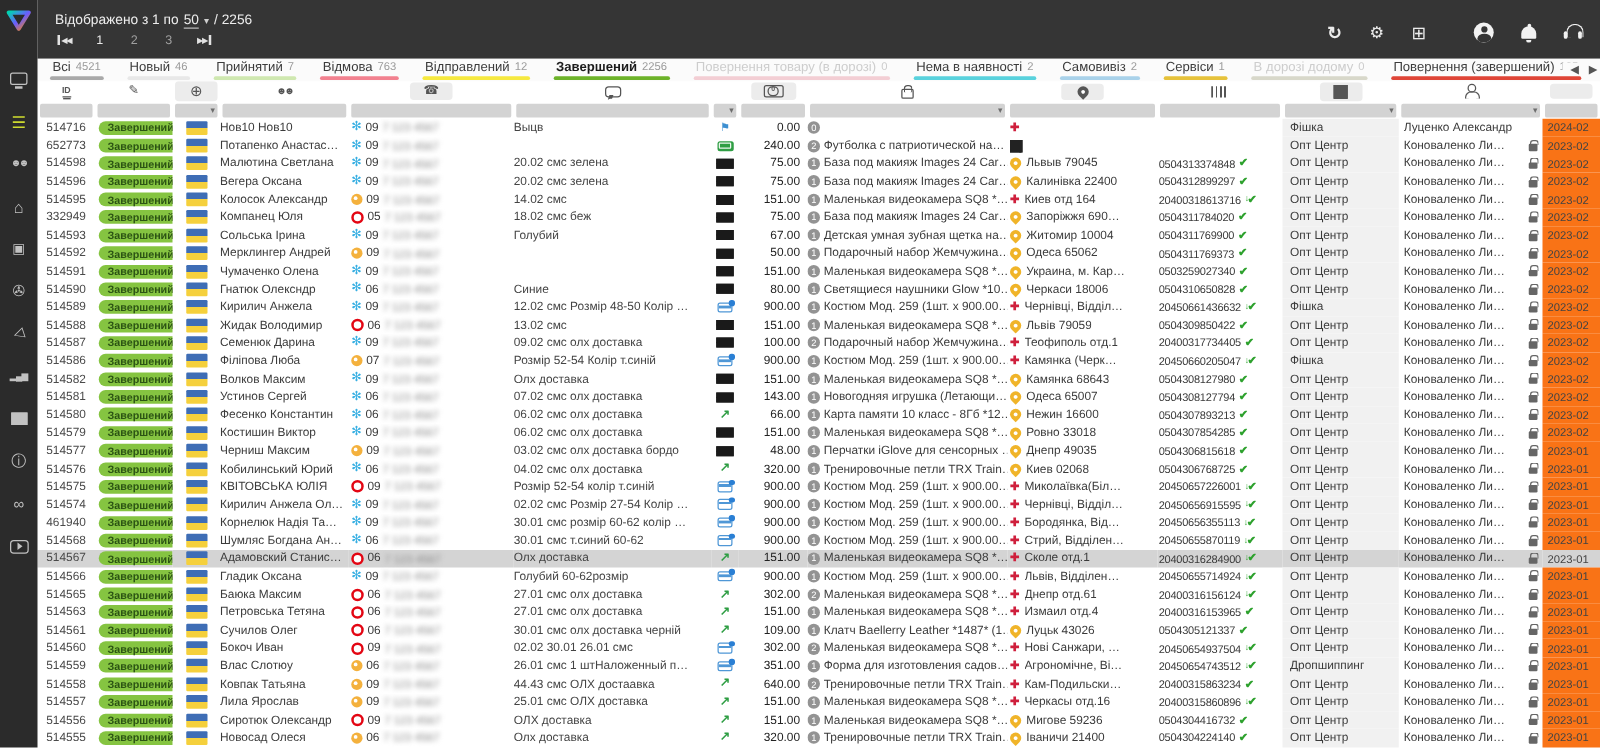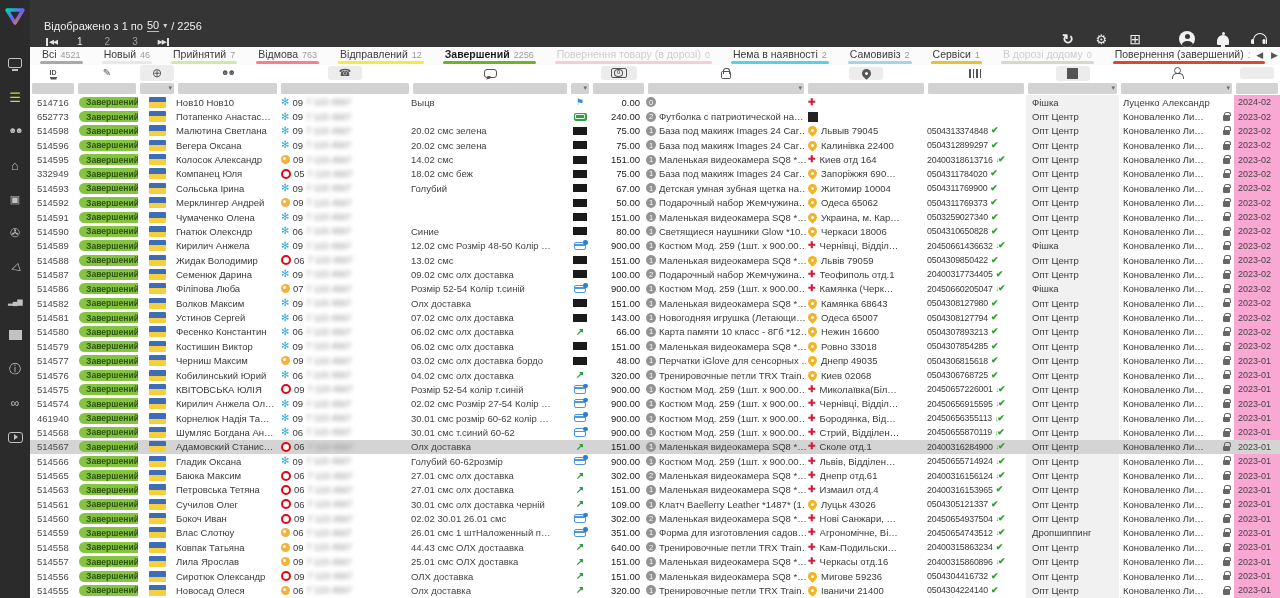--- a/index.html
+++ b/index.html
@@ -6,21 +6,21 @@
   html,body{width:1280px;height:598px;overflow:hidden;background:#fff;
     font-family:"Liberation Sans",sans-serif}
   
   .sidebar{position:absolute;left:0;top:0;width:30px;height:598px;background:#2b2b2b;z-index:5;
     display:flex;flex-direction:column;align-items:center}
   .logo-box{width:30px;height:32px;display:flex;align-items:center;justify-content:center}
   .sb-items{display:flex;flex-direction:column;align-items:center;margin-top:14px}
   .sb-item{width:30px;height:34px;display:flex;align-items:center;justify-content:center;color:#c2c2c2;cursor:pointer}
   .sb-item.active{color:#ccd92f}
   .topbar{position:absolute;left:30px;top:0;width:1250px;height:47px;background:#353535;color:#ededed;
-    display:flex;align-items:flex-end;justify-content:space-between;padding:0 14px 0 14px}
+    display:flex;align-items:center;justify-content:space-between;padding:0 14px 0 14px}
   .tb-left{display:flex;flex-direction:column;gap:4px}
   .tb-line1{font-size:11px;display:flex;align-items:center;gap:4px}
   .perpage{border-bottom:1px solid #bbb;cursor:pointer}
   .caret{font-size:8px;color:#cfcfcf}
   .tb-pg{display:flex;align-items:center;gap:20px;font-size:10px;color:#9f9f9f;padding-left:2px}
   .pg-end{font-size:6.5px;color:#e3e3e3;cursor:pointer;letter-spacing:-1px}
   .pg-first{border-left:2px solid #e3e3e3;padding-left:1px}
   .pg-last{border-right:2px solid #e3e3e3;padding-right:1px}
   .pg-num{cursor:pointer}
   .pg-num.cur{color:#e8e8e8}
@@ -107,21 +107,21 @@
     linear-gradient(#222 0 0) 1px 7px/8px 1.6px,
     radial-gradient(circle at 8.2px 8.6px,#222 0 1.5px,transparent 1.6px)}
   .i-check,.i-check-received{color:#2da12d;font-size:9px;font-weight:700;flex:none}
   .i-check-received::before{content:"↓";font-size:7px;margin-right:-1px}
   .i-lock{width:7px;height:5.5px;background:#666;border-radius:1px;position:relative;margin-top:3px;flex:none}
   .i-lock::before{content:"";position:absolute;top:-3.5px;left:1.1px;width:4.6px;height:3.5px;border:1.2px solid #666;border-bottom:none;border-radius:2.5px 2.5px 0 0}
   
   .main{position:absolute;left:30px;top:47px;width:1250px}
   .tabs{height:18px;background:#fbfbfb;display:flex;gap:19px;padding:1px 4px 0 10px;position:relative;overflow:hidden}
   .tab{display:flex;flex-direction:column;cursor:pointer;flex:none}
-  .tab-line{display:flex;gap:4px;align-items:flex-end;font-size:10.5px;color:#3c3c3c;padding:0 2px}
+  .tab-line{display:flex;gap:4px;align-items:flex-start;font-size:10.5px;color:#3c3c3c;padding:0 2px}
   .tab-count{font-size:9px;color:#9b9b9b}
   .tab.active .tab-lbl{font-weight:700;color:#1c1c1c}
   .tab.disabled .tab-lbl,.tab.disabled .tab-count{color:#cdcdcd}
   .tab-underline{height:3px;border-radius:2px;margin-top:1px}
   .tabs-nav{position:absolute;right:2px;top:3px;display:flex;gap:8px;background:#fbfbfb;padding-left:6px}
   .tabs-nav span{font-size:9px;color:#555;cursor:pointer}
   
   .grid{display:grid;grid-template-columns:46px 62px 38px 103px 132px 158px 22px 55px 160px 120px 100px 93px 115px minmax(42px,1fr)}
   .hrow{height:16px;background:#fff;align-items:center}
   .h-cell{display:flex;align-items:center;justify-content:center;height:100%;cursor:pointer}
@@ -144,21 +144,21 @@
   .c-pay{justify-content:center}
   .c-price{justify-content:flex-end;padding-right:6px;color:#222}
   .c-product{gap:3px}
   .qty{min-width:10px;height:10px;border-radius:5px;background:#939393;color:#fff;font-size:7.5px;display:inline-flex;align-items:center;justify-content:center;padding:0 1px;flex:none}
   .ptxt,.atxt,.mtxt{overflow:hidden;white-space:nowrap}
   .c-addr{gap:4px;padding-left:2px}
   .c-ttn{gap:3px;font-size:8.8px;letter-spacing:-0.2px;padding-left:1px}
   .c-channel{background:#f1f1f1;padding-left:6px}
   .c-manager{padding-left:4px;padding-right:4px}
   .c-manager .i-lock{margin-left:auto}
-  .c-date{background:#f9a8d4;padding-left:4px;font-size:9px;color:#444}
+  .c-date{background:#f97316;padding-left:4px;font-size:9px;color:#444}
   .t-row.sel>.c{background:#d4d4d4}
 </style>
 </head>
 <body>
 
 <div class="sidebar">
   <div class="logo-box">
     <svg width="22" height="19" viewBox="0 0 22 19">
       <defs>
         <linearGradient id="lg" x1="0" y1="0" x2="1" y2="1">

